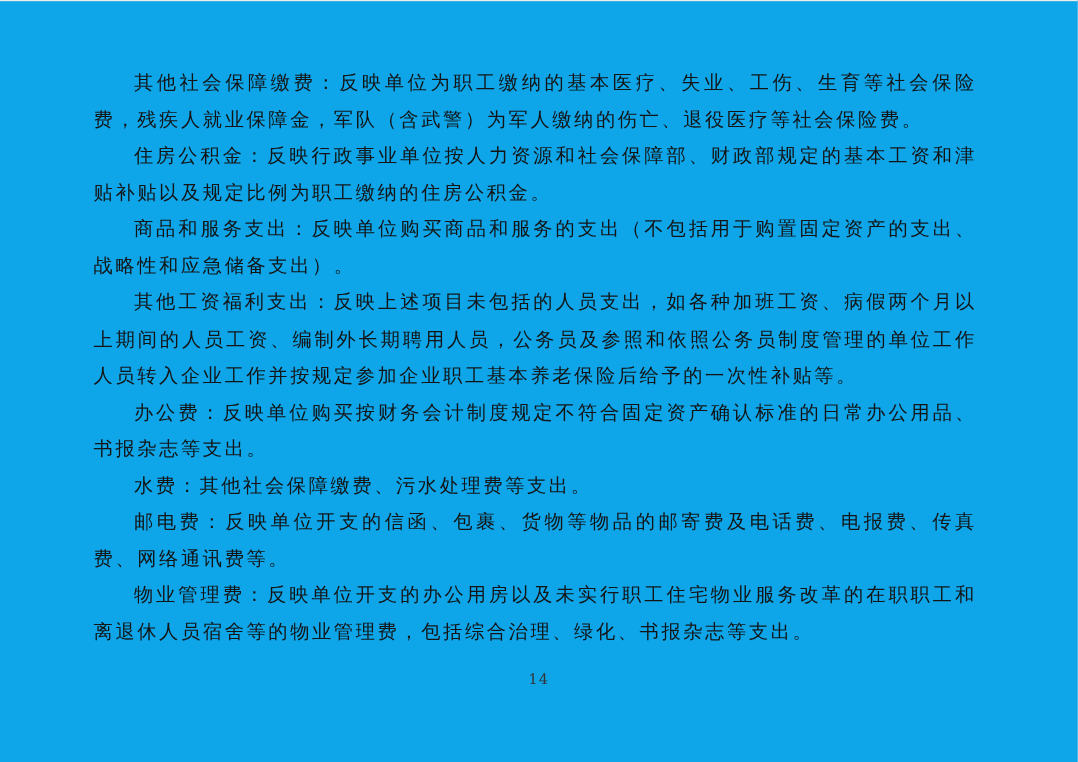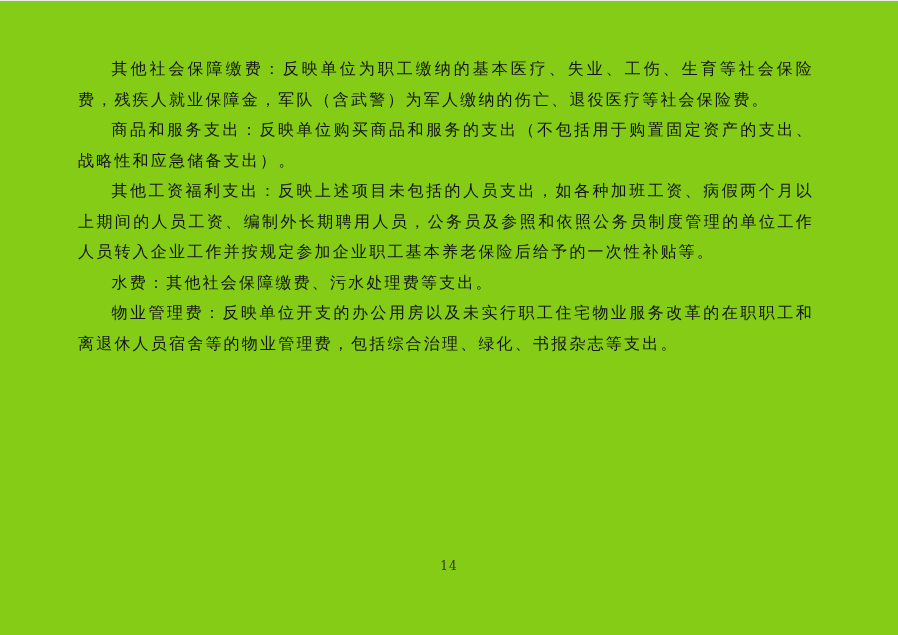--- a/index.html
+++ b/index.html
@@ -5,21 +5,21 @@
   * { margin: 0; padding: 0; box-sizing: border-box; }
   html, body { width: 898px; height: 635px; }
   body {
     font-family: "DejaVu Serif", "Liberation Serif", serif;
     background: #ffffff;
   }
   .page {
     position: relative;
     width: 898px;
     height: 635px;
-    background: #84cc16;
+    background: #0ea5e9;
     border-top: 1px solid #ececec;
     overflow: hidden;
   }
   .content {
     position: absolute;
     left: 78px;
     top: 53px;
     width: 736px;
   }
   .para {
@@ -44,21 +44,24 @@
     color: #333333;
     letter-spacing: 1px;
   }
 </style>
 </head>
 <body>
 
 <div class="page">
   <div class="content">
     <p class="para">其他社会保障缴费：反映单位为职工缴纳的基本医疗、失业、工伤、生育等社会保险费，残疾人就业保障金，军队（含武警）为军人缴纳的伤亡、退役医疗等社会保险费。</p>
+    <p class="para">住房公积金：反映行政事业单位按人力资源和社会保障部、财政部规定的基本工资和津贴补贴以及规定比例为职工缴纳的住房公积金。</p>
     <p class="para">商品和服务支出：反映单位购买商品和服务的支出（不包括用于购置固定资产的支出、战略性和应急储备支出）。</p>
     <p class="para">其他工资福利支出：反映上述项目未包括的人员支出，如各种加班工资、病假两个月以上期间的人员工资、编制外长期聘用人员，公务员及参照和依照公务员制度管理的单位工作人员转入企业工作并按规定参加企业职工基本养老保险后给予的一次性补贴等。</p>
+    <p class="para">办公费：反映单位购买按财务会计制度规定不符合固定资产确认标准的日常办公用品、书报杂志等支出。</p>
     <p class="para">水费：其他社会保障缴费、污水处理费等支出。</p>
+    <p class="para">邮电费：反映单位开支的信函、包裹、货物等物品的邮寄费及电话费、电报费、传真费、网络通讯费等。</p>
     <p class="para">物业管理费：反映单位开支的办公用房以及未实行职工住宅物业服务改革的在职职工和离退休人员宿舍等的物业管理费，包括综合治理、绿化、书报杂志等支出。</p>
   </div>
   <div class="footer">
     <span class="page-number">14</span>
   </div>
 </div>
 
 </body></html>

